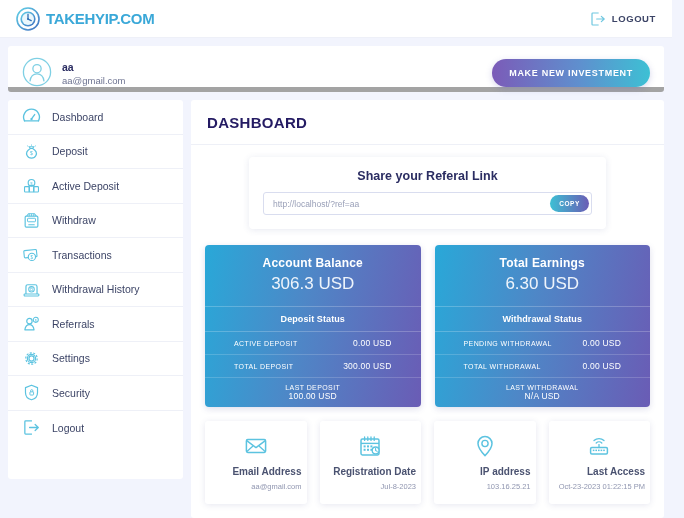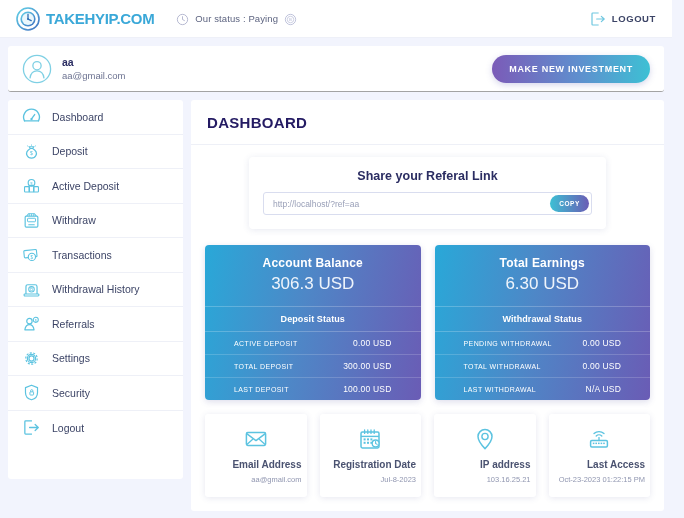--- a/index.html
+++ b/index.html
@@ -36,23 +36,23 @@
   .ico-logout-top { width: 16px; height: 16px; flex: 0 0 16px; }
 
   
   .shell { padding: 8px 8px 0 8px; }
 
   
   .userbar {
     background: #ffffff;
     border-radius: 3px;
     height: 46px;
-    display: flex; align-items: center;
+    display: flex; align-items: flex-end;
     padding: 0 14px;
-    border-bottom: 1px solid #a3a3a3;
+    border-bottom: 5px solid #a3a3a3;
   }
   .avatar { width: 30px; height: 30px; flex: 0 0 30px; margin-right: 10px; }
   .user-meta { display: flex; flex-direction: column; justify-content: center; }
   .user-name { font-size: 10.5px; font-weight: bold; color: #2b2d62; line-height: 13px; }
   .user-mail { font-size: 9.5px; color: #6d7391; line-height: 13px; }
   .btn-invest {
     margin-left: auto;
     background: linear-gradient(90deg, #7b5bb8 0%, #5f8fce 55%, #3dc0d4 100%);
     color: #fff; border: none; border-radius: 16px;
     font-size: 9px; font-weight: bold; letter-spacing: .7px;
@@ -133,21 +133,21 @@
     text-align: center; font-size: 9px; font-weight: bold;
     padding: 7px 4px; letter-spacing: .1px;
     border-top: 1px solid rgba(255,255,255,.22);
     border-bottom: 1px solid rgba(255,255,255,.22);
   }
   .sc-row {
     display: flex; justify-content: space-between; align-items: center;
     padding: 6px 29px; font-size: 7px; letter-spacing: .4px;
     border-bottom: 1px solid rgba(255,255,255,.17);
   }
-  .sc-row:last-child { border-bottom: none; }
+  .sc-row:last-child { border-bottom: none; flex-direction: column; }
   .sc-row .v { font-size: 8.5px; letter-spacing: .2px; }
 
   
   .info-row { display: flex; gap: 13px; margin-top: 14px; }
   .info-card {
     flex: 1 1 0; background: #fff; border-radius: 3px;
     box-shadow: 0 1px 6px rgba(60,70,140,.13);
     text-align: right; padding: 13px 5px 13px 5px;
   }
   .info-ico { width: 24px; height: 24px; margin: 0 auto 8px auto; display: block; }
@@ -178,36 +178,20 @@
           <circle cx="12" cy="12" r="11" fill="none" stroke="url(#lg1)" stroke-width="1.6"></circle>
           <circle cx="12" cy="12" r="7.6" fill="url(#lg1)"></circle>
           <circle cx="12" cy="12" r="6" fill="#eaf7fc"></circle>
           <path d="M12 7.2 L12 12 L15.2 13.6" fill="none" stroke="#2f6fb5" stroke-width="1.3" stroke-linecap="round"></path>
           <circle cx="12" cy="12" r="0.9" fill="#2f6fb5"></circle>
         </svg>
       </span>
       <span class="brand-text">TAKEHYIP.COM</span>
     </div>
 
-    <div class="status-wrap">
-      <span class="ico-clock">
-        <svg viewBox="0 0 24 24" width="13" height="13">
-          <circle cx="12" cy="12" r="9.5" fill="none" stroke="#8f93b8" stroke-width="1.6"></circle>
-          <path d="M12 6.8 L12 12 L15.6 14" fill="none" stroke="#8f93b8" stroke-width="1.6" stroke-linecap="round"></path>
-        </svg>
-      </span>
-      <span class="status-text">Our status : Paying</span>
-      <span class="ico-coin">
-        <svg viewBox="0 0 24 24" width="13" height="13">
-          <circle cx="12" cy="12" r="9.5" fill="none" stroke="#9aa0c6" stroke-width="1.6"></circle>
-          <circle cx="12" cy="12" r="6" fill="none" stroke="#9aa0c6" stroke-width="1.2"></circle>
-          <text x="12" y="15.4" font-size="8" text-anchor="middle" fill="#9aa0c6" font-family="Liberation Sans, sans-serif">B</text>
-        </svg>
-      </span>
-    </div>
 
     <div class="spacer"></div>
 
     <div class="logout-top">
       <span class="ico-logout-top">
         <svg viewBox="0 0 24 24" width="16" height="16">
           <path d="M13 3 H4 a1 1 0 0 0 -1 1 v16 a1 1 0 0 0 1 1 h9" fill="none" stroke="#6fc7e0" stroke-width="1.8" stroke-linejoin="round"></path>
           <path d="M10 12 H21 M17 8 L21.3 12 L17 16" fill="none" stroke="#6fc7e0" stroke-width="1.8" stroke-linecap="round" stroke-linejoin="round"></path>
         </svg>
       </span>

